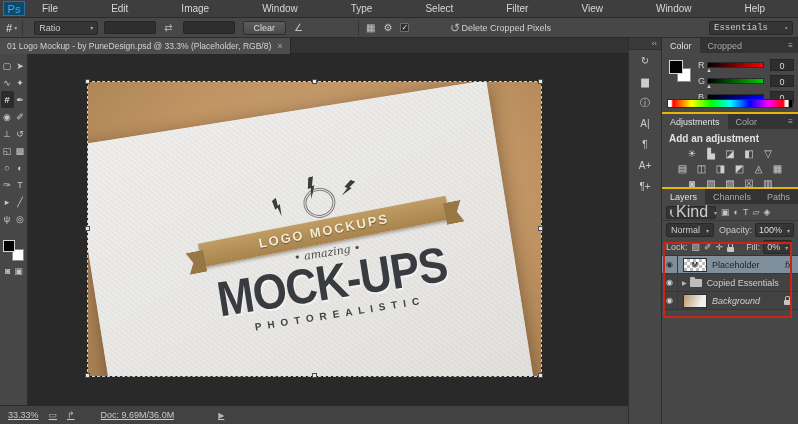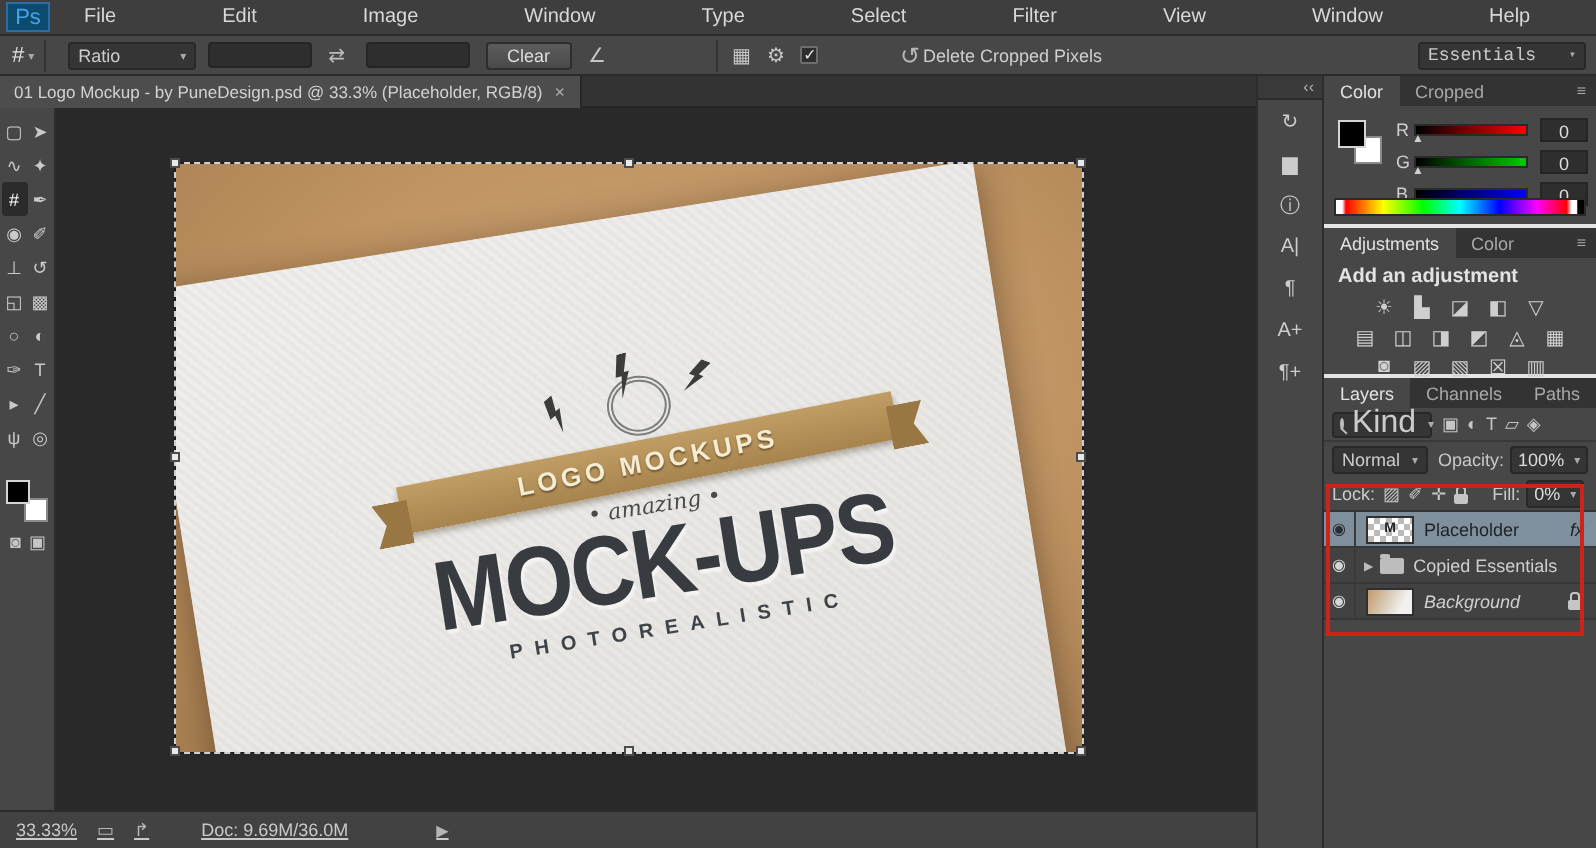--- a/index.html
+++ b/index.html
@@ -116,21 +116,21 @@
   #dock-expand { height:12px; display:flex; align-items:center; justify-content:flex-end;
     padding-right:4px; font-size:8px; color:#b0b0b0; background:#3a3a3a;
     border-bottom:1px solid #2d2d2d; }
   #dock-icons { display:flex; flex-direction:column; align-items:center; }
   #dock-icons span { width:26px; height:21px; display:flex; align-items:center;
     justify-content:center; font-size:10px; color:#cccccc; }
   #dock-icons span:nth-child(1), #dock-icons span:nth-child(3),
   #dock-icons span:nth-child(5) { border-bottom:0; }
 
   
-  #panels { left:662px; top:38px; width:136px; height:386px; background:#e5e5e5; }
+  #panels { left:662px; top:38px; width:136px; height:386px; background:#eab308; }
   .panel-tabs { height:15px; background:#333; display:flex; font-size:9px; }
   .panel-tabs .tab { padding:0 8px; display:flex; align-items:center; color:#a8a8a8; }
   .panel-tabs .tab.active { background:#474747; color:#e2e2e2; }
   .panel-menu { margin-left:auto; padding-right:5px; display:flex; align-items:center;
     font-size:8px; color:#b0b0b0; }
   .panel-body { background:#474747; }
 
   
   #color-body { height:59px; position:relative; }
   #mini-fg { position:absolute; left:7px; top:7px; width:14px; height:14px; background:#000;

